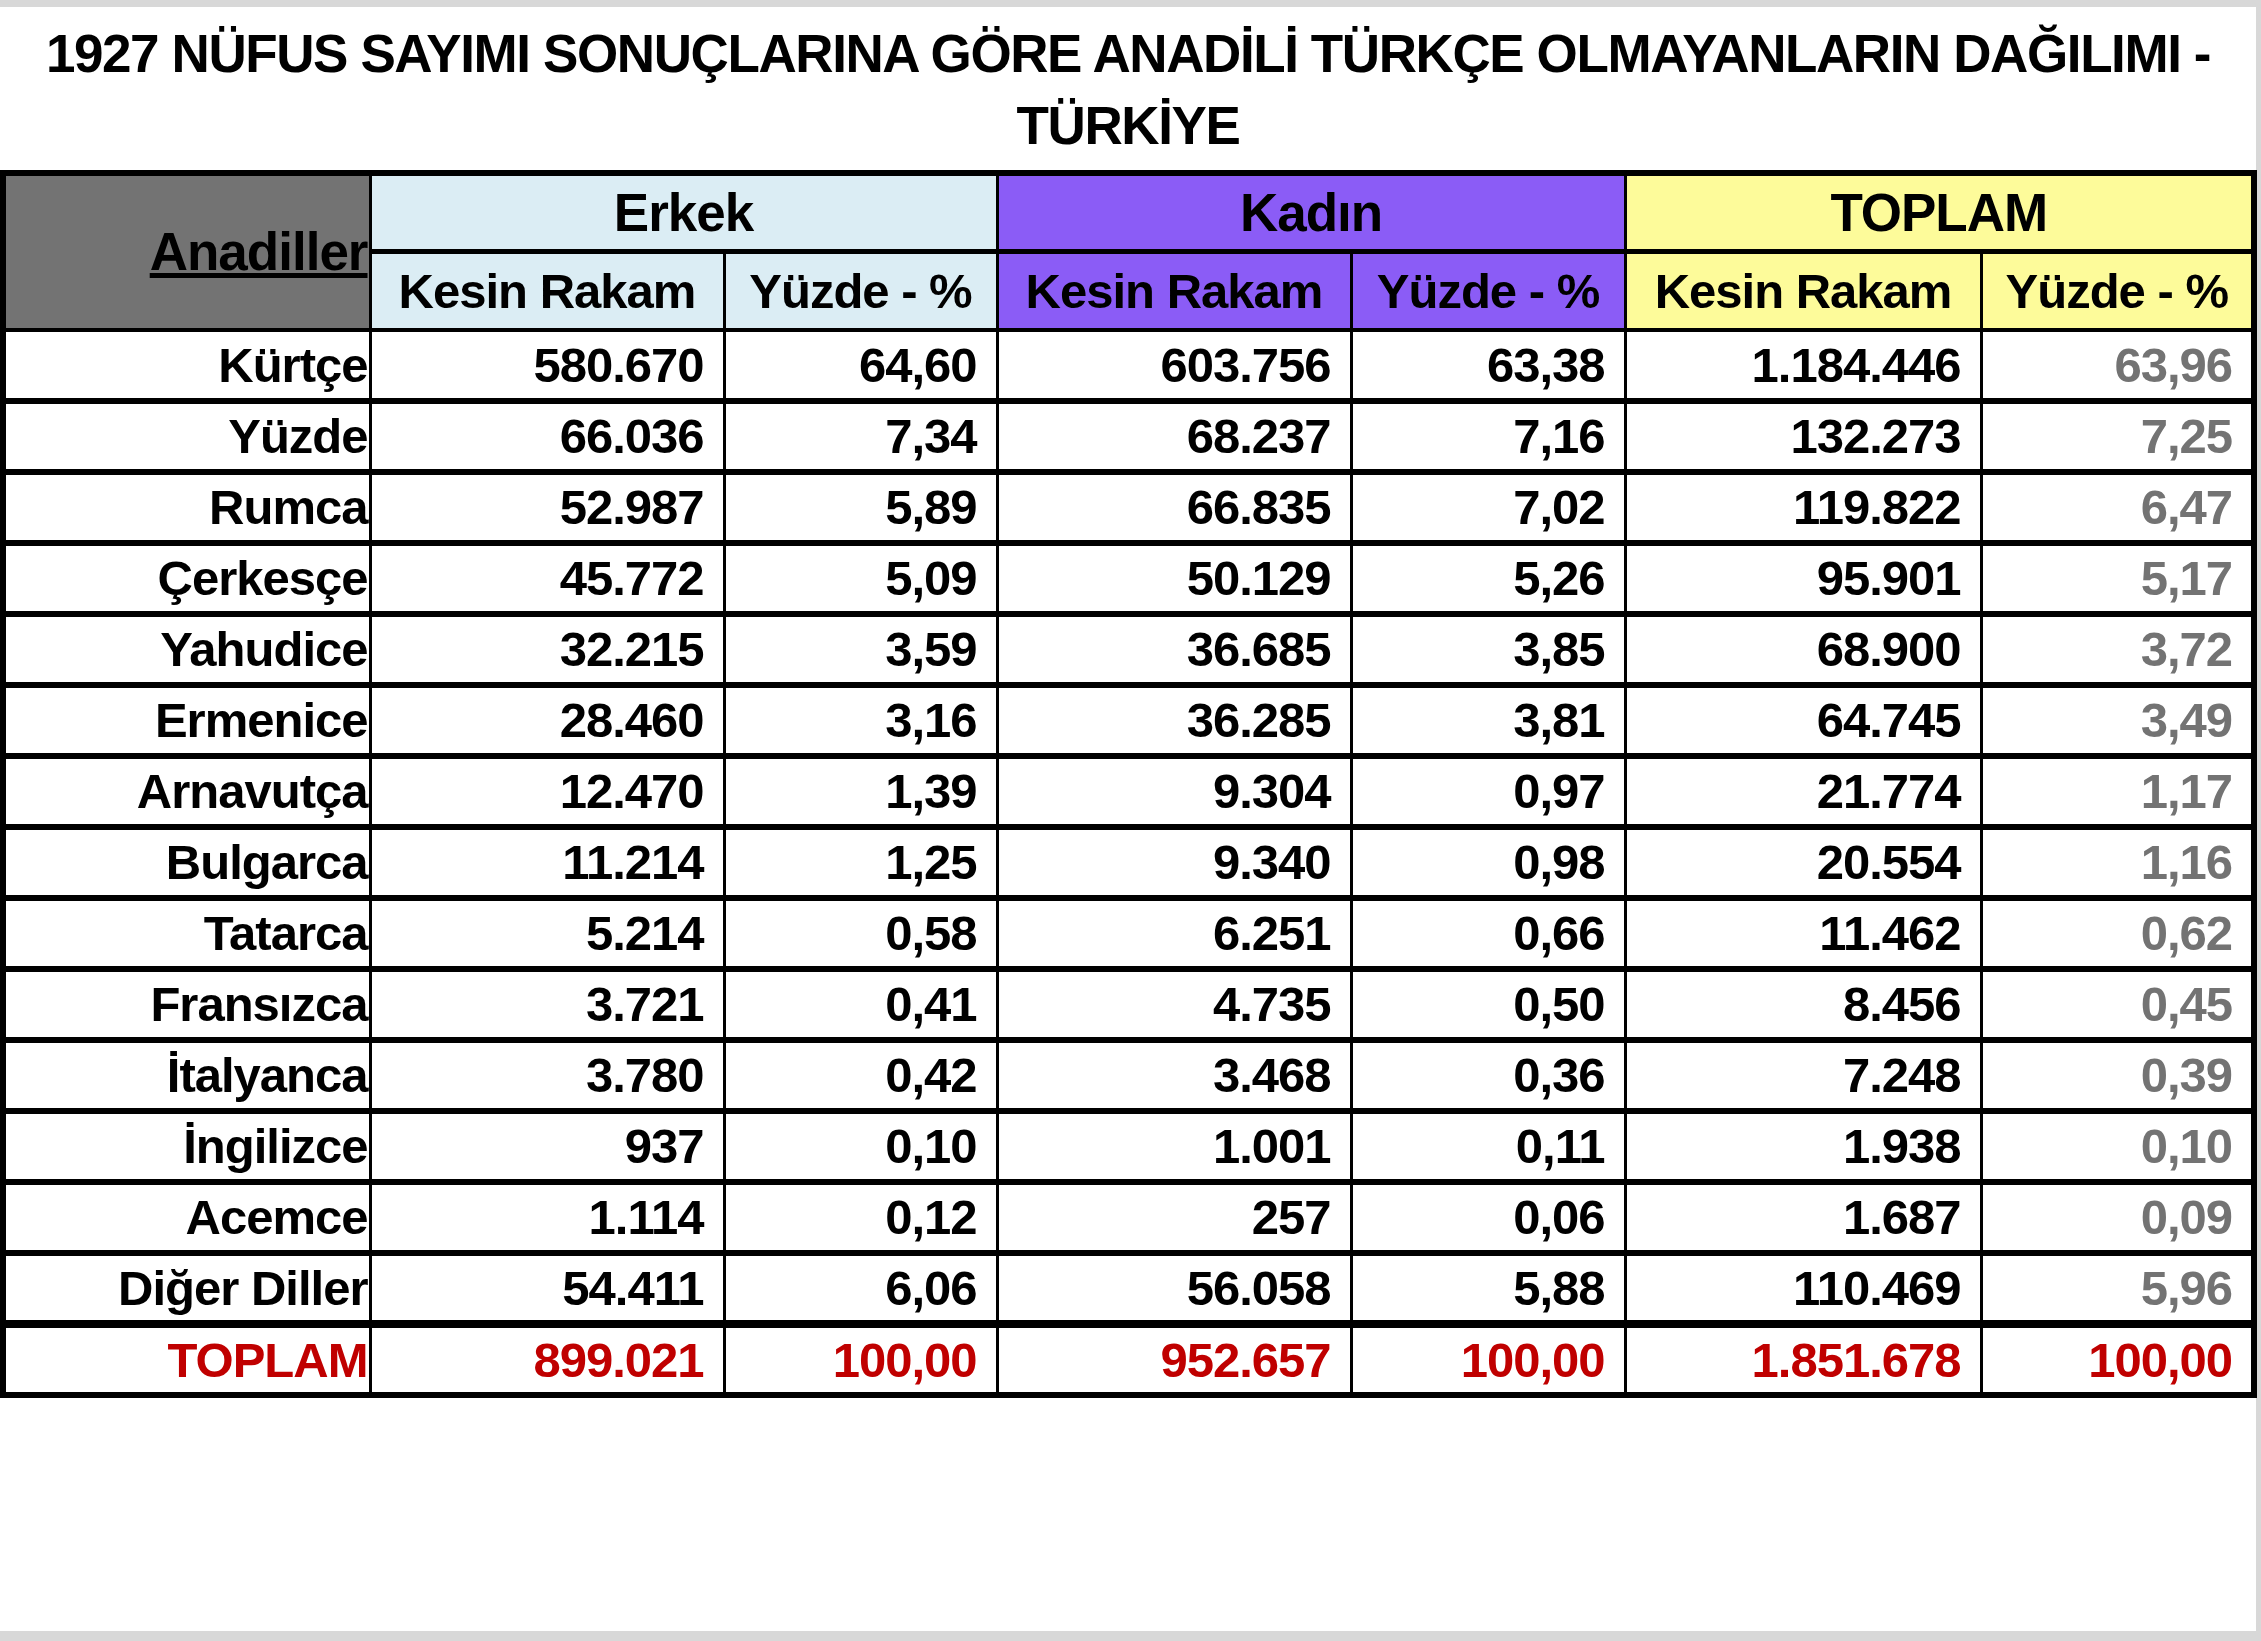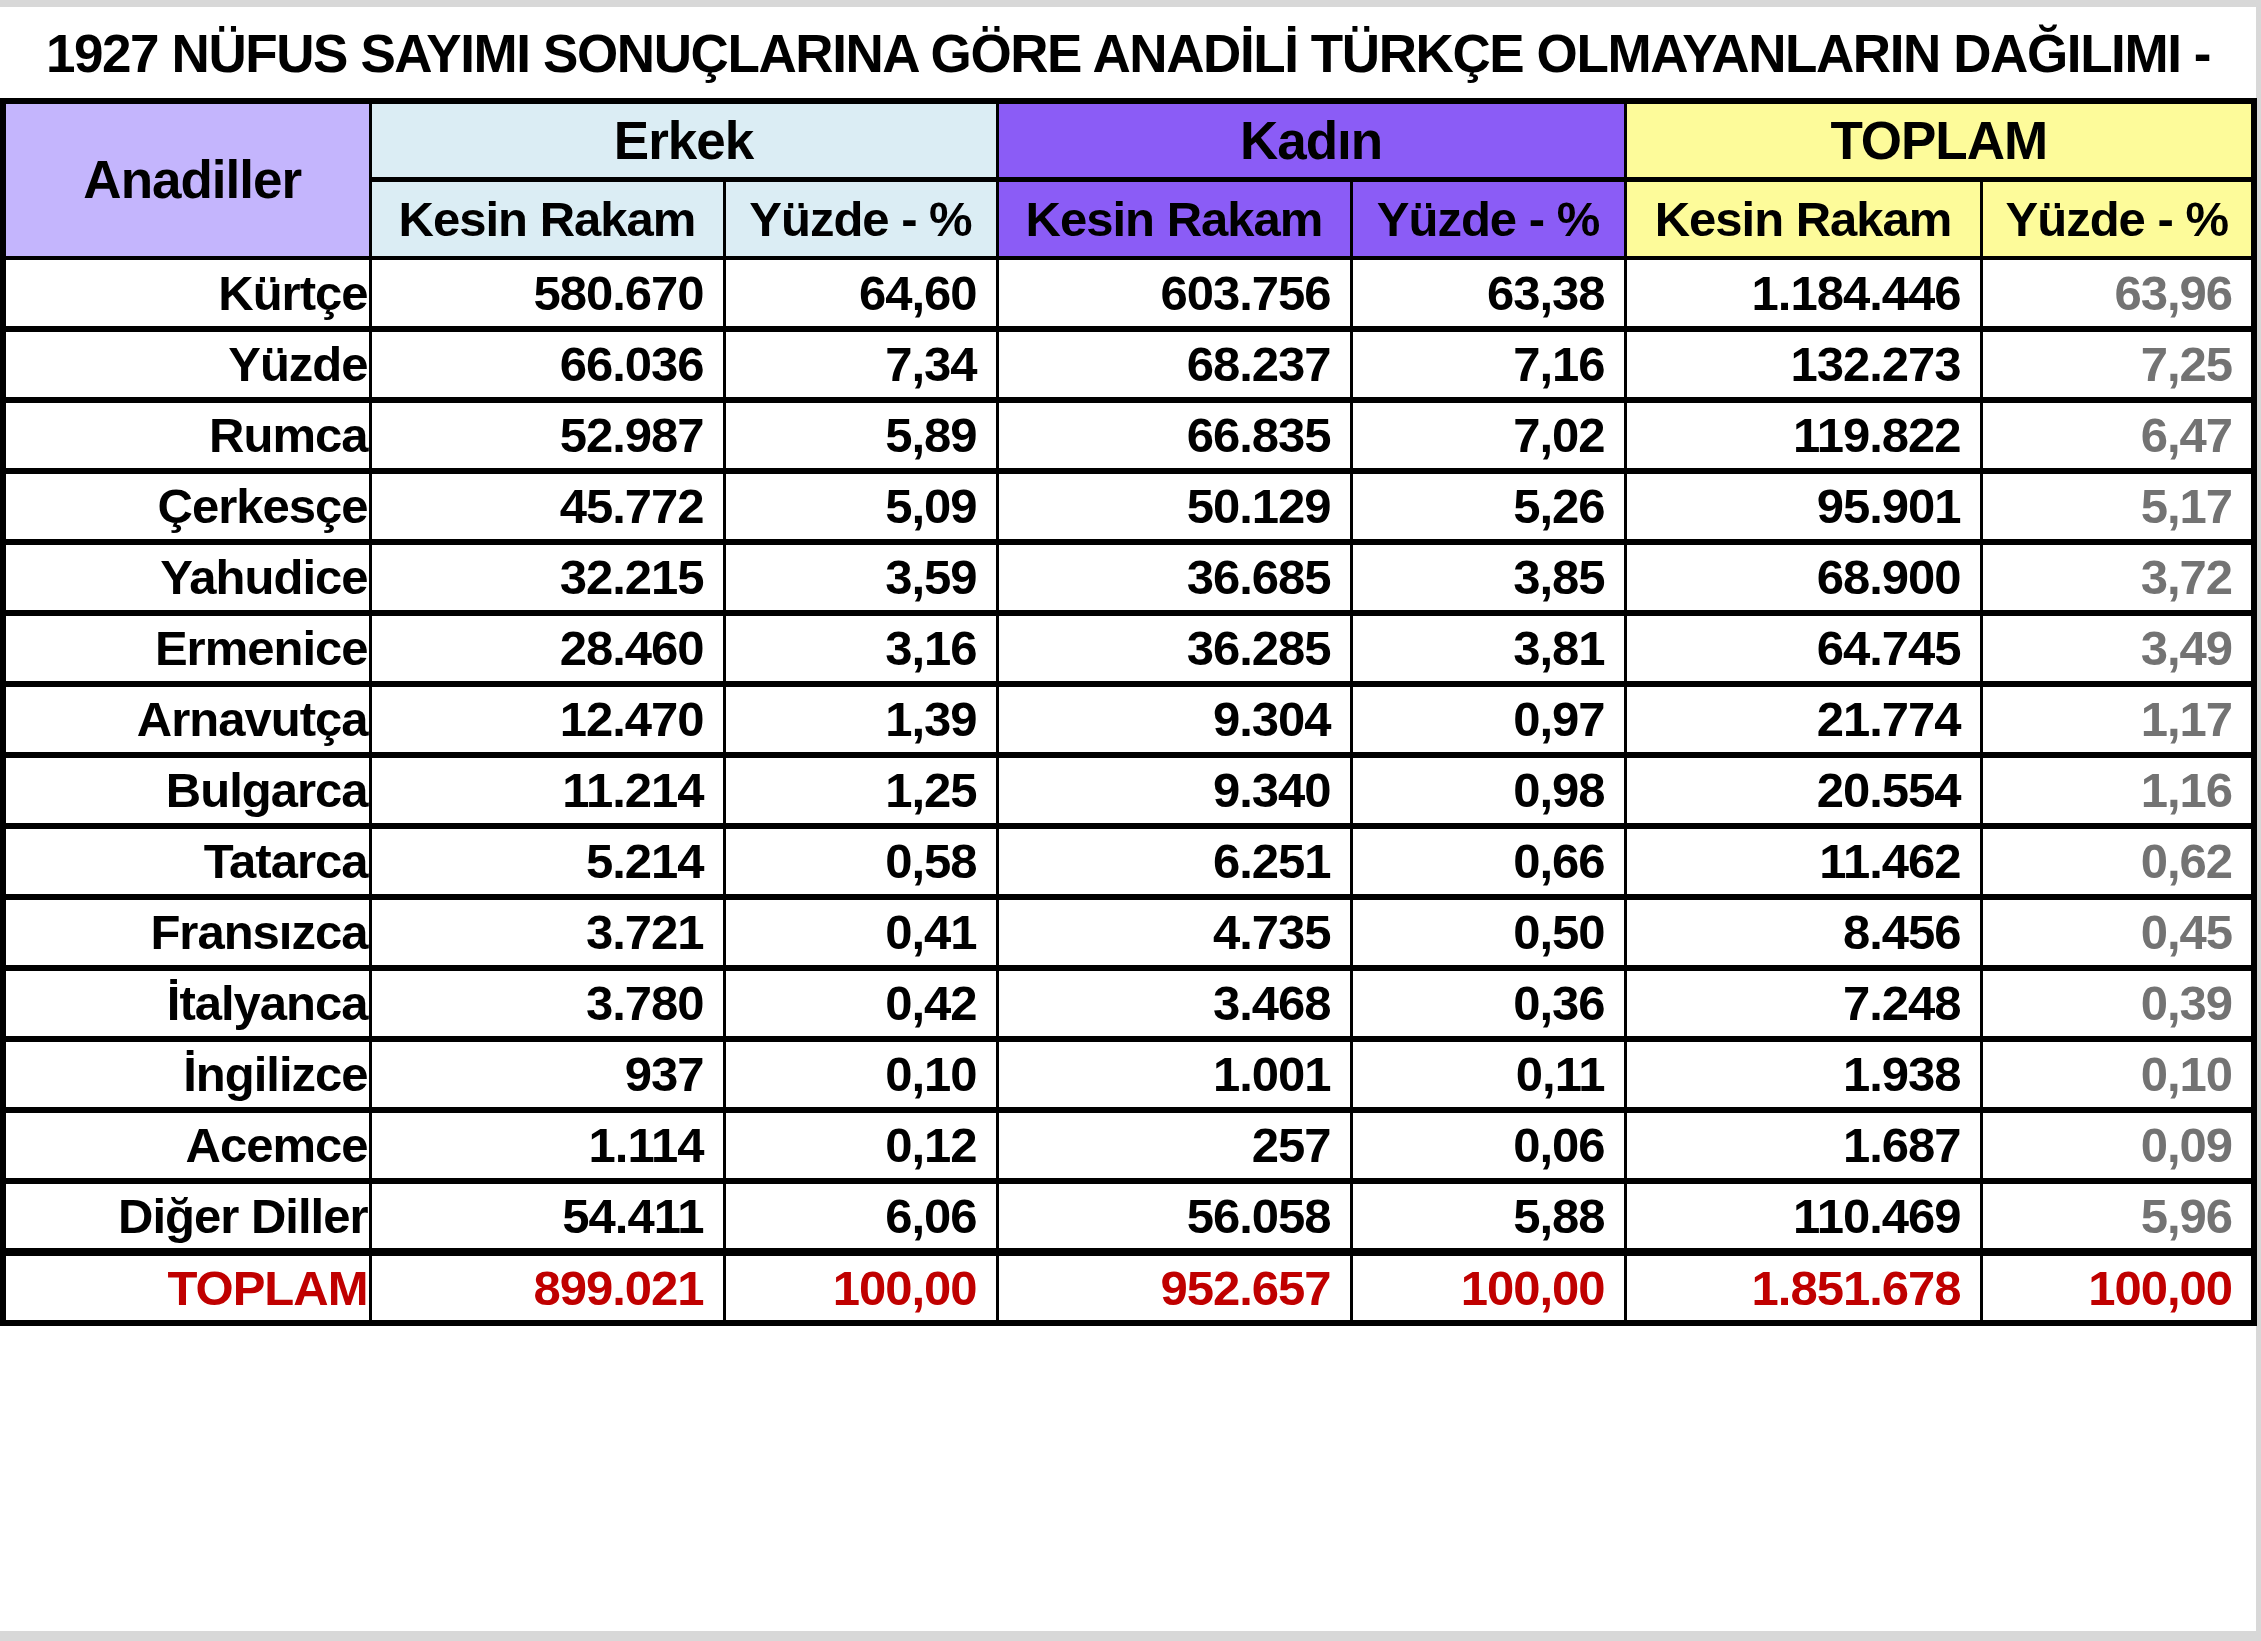--- a/index.html
+++ b/index.html
@@ -34,24 +34,25 @@
   }
   th, td {
     border: 3.4px solid #000;
     color: #000;
     letter-spacing: -1px;
     overflow: hidden;
     white-space: nowrap;
   }
   thead th { text-align: center; font-weight: 700; }
   th.corner {
-    background: #c4b5fd;
-    text-align: center;
+    background: #737373;
+    text-align: right;
     padding-left: 11px;
     font-size: 53px;
+    text-decoration: underline;
   }
   th.group { font-size: 53px; height: 79px; border-bottom-width: 5.4px; }
   th.sub   { font-size: 49px; height: 78px; border-bottom-width: 4.1px; }
   .g-blue   { background: #dbedf4; }
   .g-pink   { background: #8b5cf6; }
   .g-yellow { background: #fdfb9a; }
   tbody td {
     height: 71px;
     font-size: 49px;
     font-weight: 700;
@@ -70,20 +71,21 @@
     color: #000;
   }
 </style>
 </head>
 <body>
 
 <div class="canvas">
 
   <div class="title">
     <span class="line">1927 NÜFUS SAYIMI SONUÇLARINA GÖRE ANADİLİ TÜRKÇE OLMAYANLARIN DAĞILIMI -</span>
+    <span class="line">TÜRKİYE</span>
   </div>
 
   <table class="census">
     <colgroup>
       <col style="width:367px">
       <col style="width:354px">
       <col style="width:273px">
       <col style="width:354px">
       <col style="width:274px">
       <col style="width:356px">

